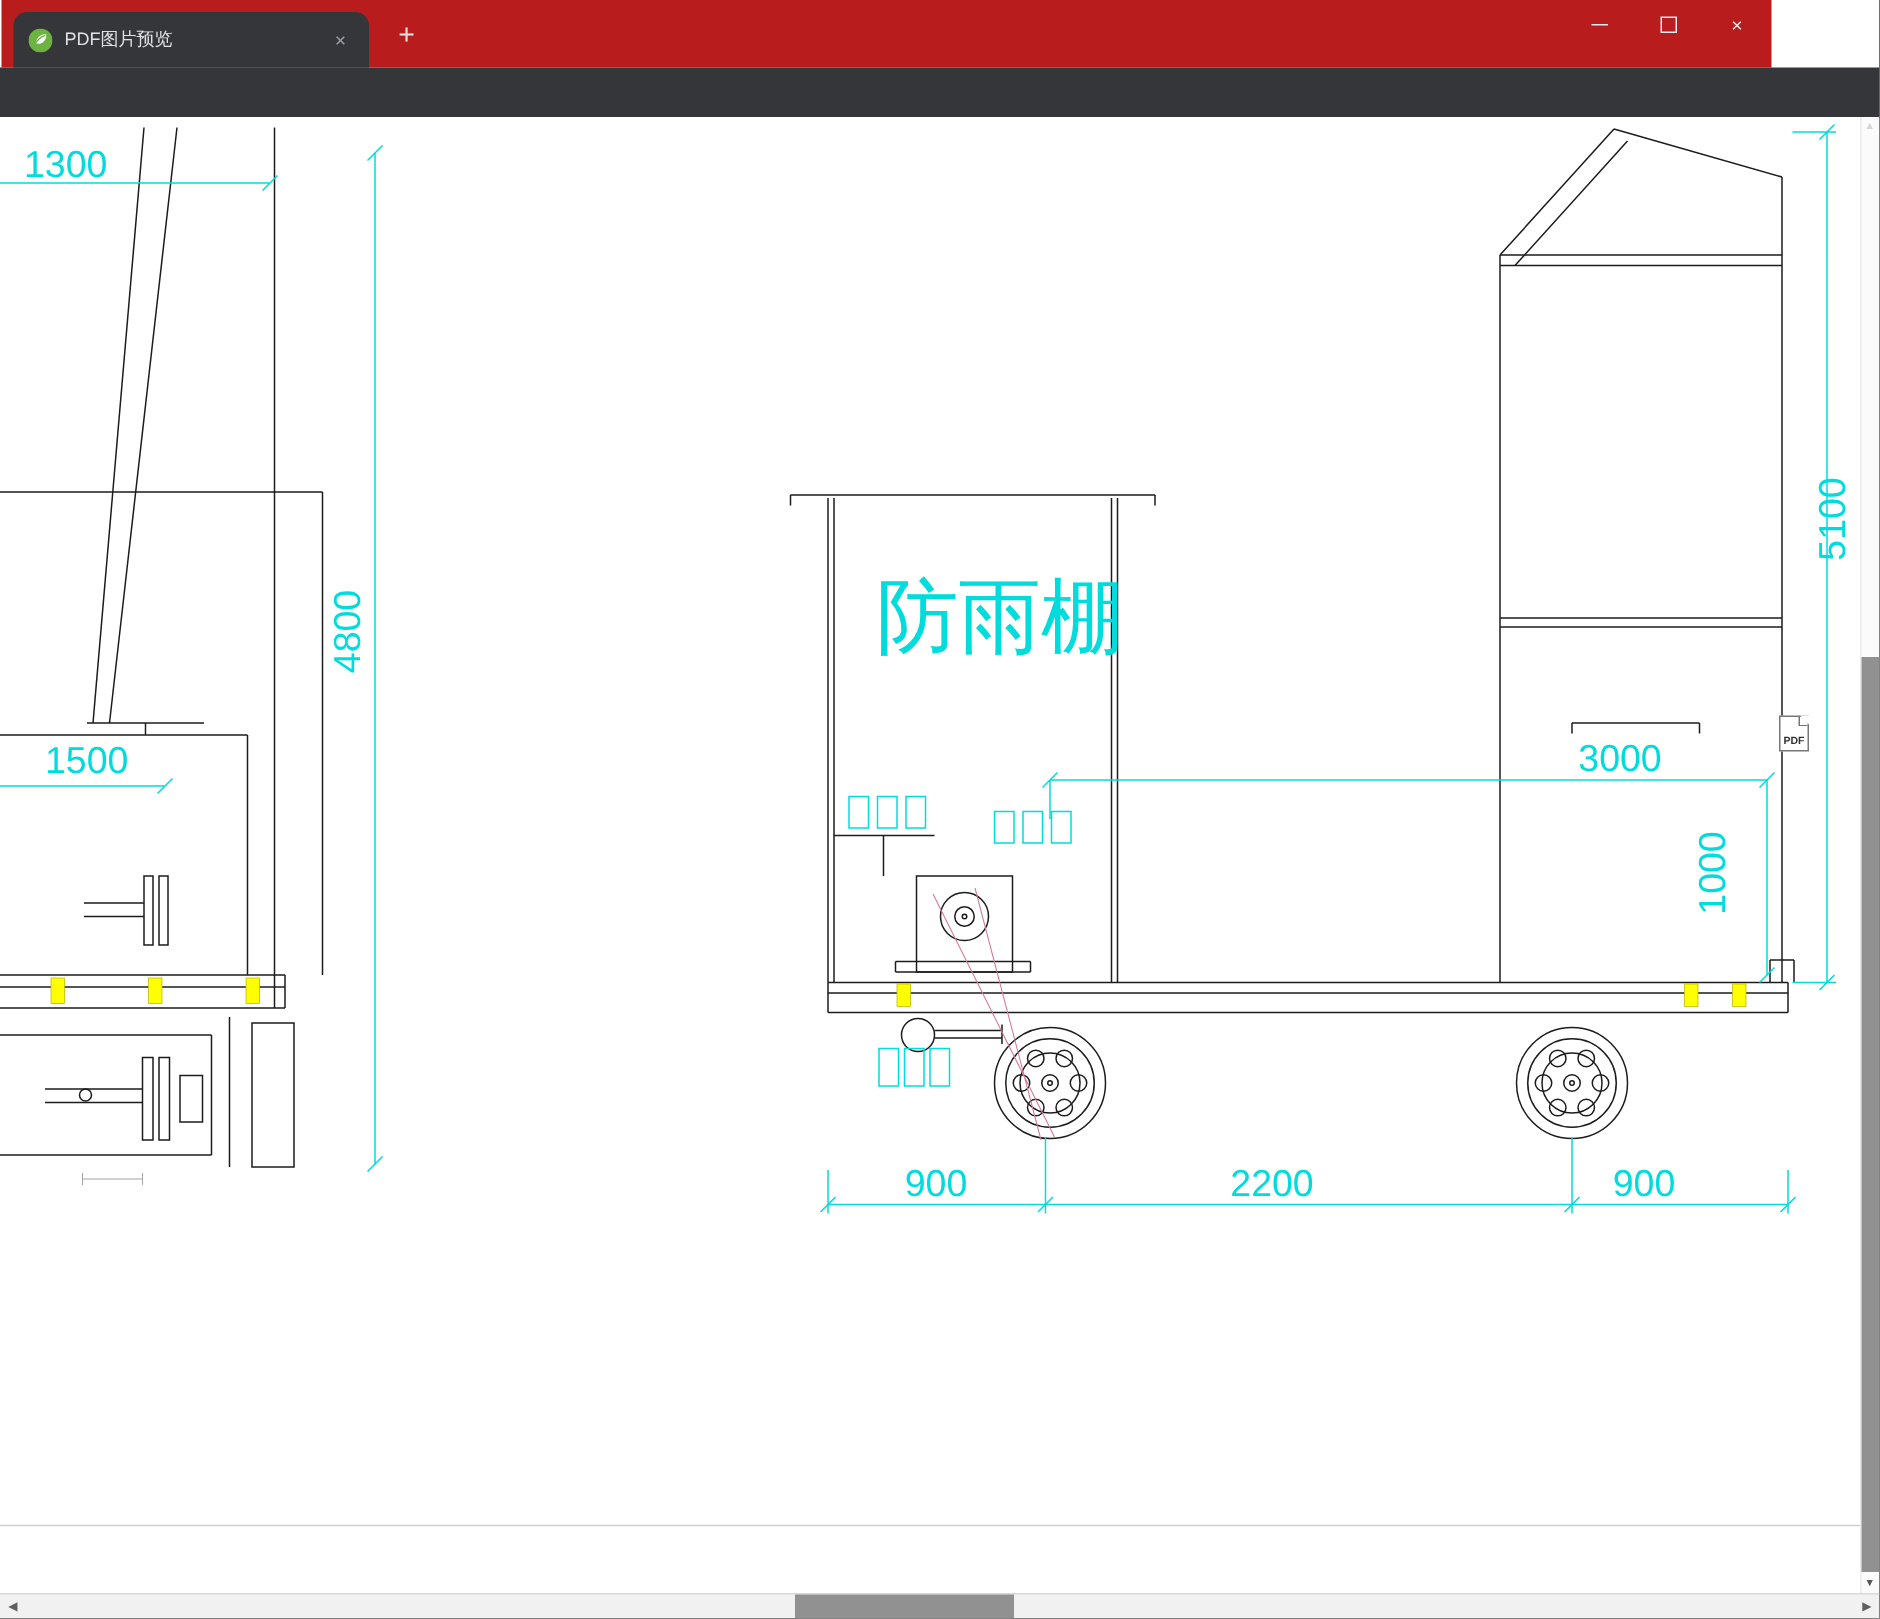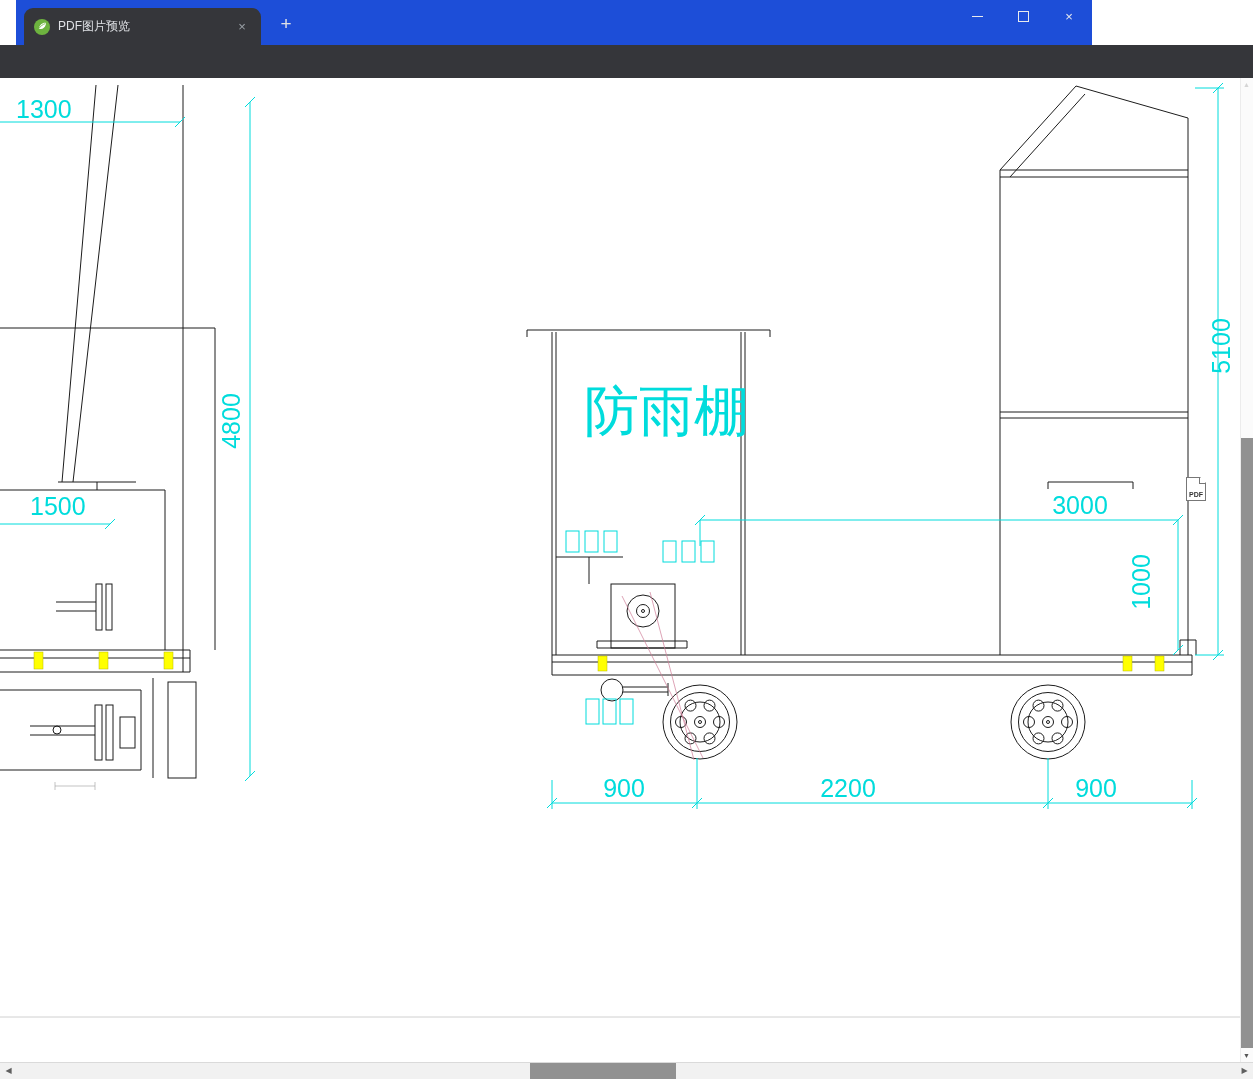--- a/index.html
+++ b/index.html
@@ -1,21 +1,21 @@
 <!DOCTYPE html>
 <html><head>
 <meta charset="utf-8">
 <style>
   html,body{margin:0;padding:0;background:#000;}
   .stage{position:relative;width:1253px;height:1079px;overflow:hidden;
          font-family:"Liberation Sans",sans-serif;background:#fff;}
   .abs{position:absolute;}
 
   
-  .tabstrip{left:16px;top:0;width:1076px;height:45px;background:#1d4ed8;}
+  .tabstrip{left:1px;top:0;width:1180px;height:45px;background:#b91c1c;}
   .tab{left:8px;top:8px;width:237px;height:37px;background:#35363a;
        border-radius:9px 9px 0 0;display:flex;align-items:center;padding:0 10px;box-sizing:border-box;}
   .tab-title{flex:1;color:#dfe1e5;font-size:12px;margin-left:8px;white-space:nowrap;overflow:hidden;}
   .tab-close{color:#9aa0a6;font-size:13px;width:18px;height:18px;display:flex;align-items:center;justify-content:center;border-radius:50%;}
   .newtab{left:256px;top:10px;width:28px;height:28px;color:#dfe1e5;font-size:19px;
           display:flex;align-items:center;justify-content:center;border-radius:50%;}
   .capbtns{right:0;top:0;height:32px;display:flex;}
   .capbtn{width:46px;height:32px;display:flex;align-items:center;justify-content:center;color:#e8eaed;font-size:13px;}
   .min-glyph{width:11px;height:1px;background:#e8eaed;}
   .max-glyph{width:9px;height:9px;border:1px solid #e8eaed;}

